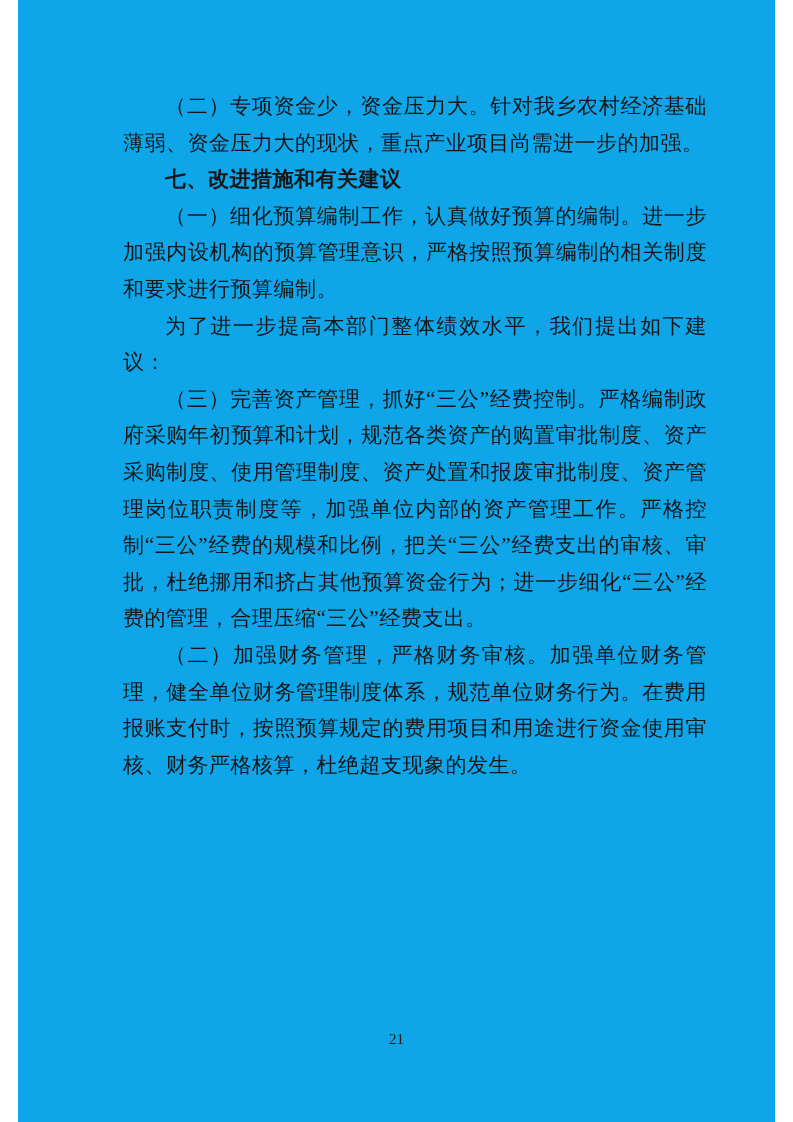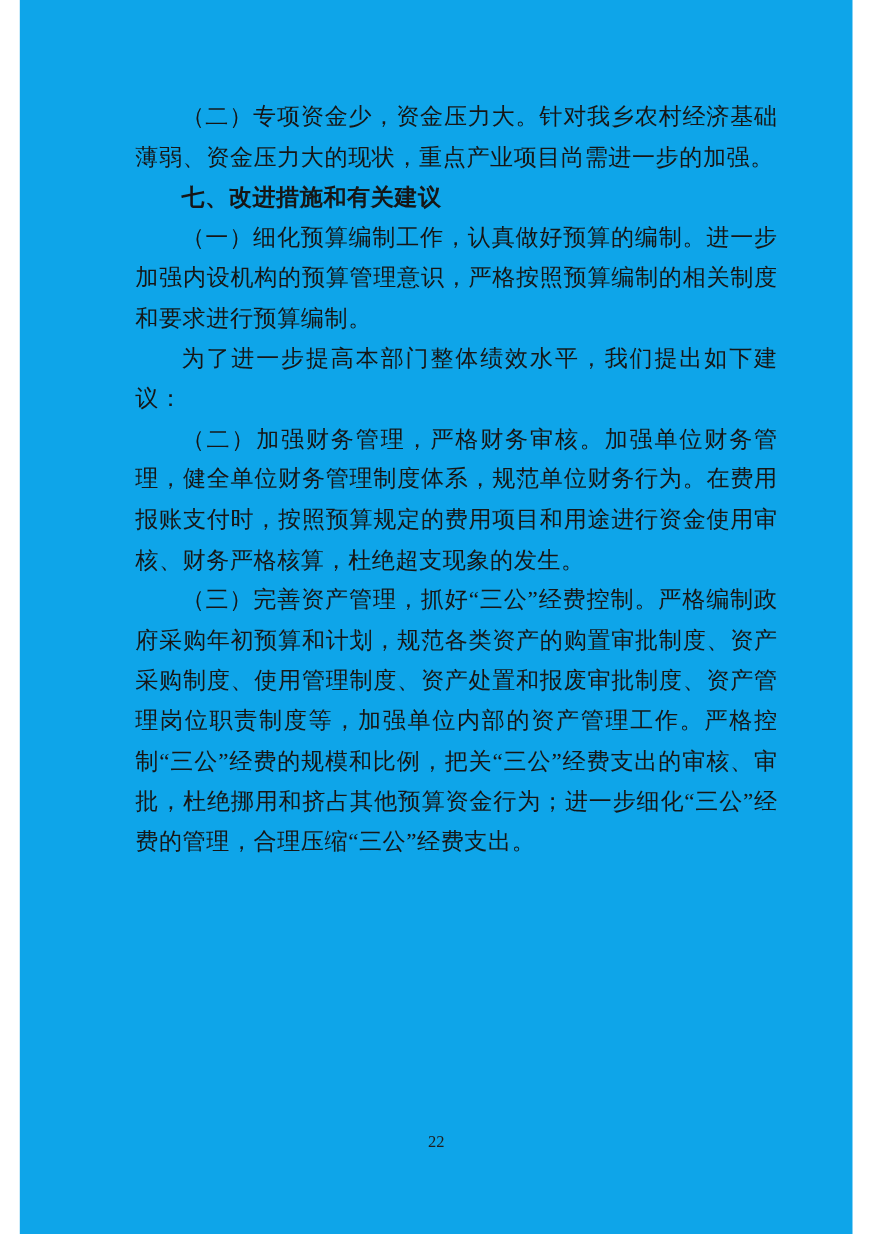--- a/index.html
+++ b/index.html
@@ -51,19 +51,19 @@
 </style>
 </head>
 <body>
 
 <div class="page">
   <div class="content">
     <p class="para">（二）专项资金少，资金压力大。针对我乡农村经济基础薄弱、资金压力大的现状，重点产业项目尚需进一步的加强。</p>
     <p class="para heading">七、改进措施和有关建议</p>
     <p class="para">（一）细化预算编制工作，认真做好预算的编制。进一步加强内设机构的预算管理意识，严格按照预算编制的相关制度和要求进行预算编制。</p>
     <p class="para">为了进一步提高本部门整体绩效水平，我们提出如下建议：</p>
+    <p class="para">（三）完善资产管理，抓好“三公”经费控制。严格编制政府采购年初预算和计划，规范各类资产的购置审批制度、资产采购制度、使用管理制度、资产处置和报废审批制度、资产管理岗位职责制度等，加强单位内部的资产管理工作。严格控制“三公”经费的规模和比例，把关“三公”经费支出的审核、审批，杜绝挪用和挤占其他预算资金行为；进一步细化“三公”经费的管理，合理压缩“三公”经费支出。</p>
     <p class="para">（二）加强财务管理，严格财务审核。加强单位财务管理，健全单位财务管理制度体系，规范单位财务行为。在费用报账支付时，按照预算规定的费用项目和用途进行资金使用审核、财务严格核算，杜绝超支现象的发生。</p>
-    <p class="para">（三）完善资产管理，抓好“三公”经费控制。严格编制政府采购年初预算和计划，规范各类资产的购置审批制度、资产采购制度、使用管理制度、资产处置和报废审批制度、资产管理岗位职责制度等，加强单位内部的资产管理工作。严格控制“三公”经费的规模和比例，把关“三公”经费支出的审核、审批，杜绝挪用和挤占其他预算资金行为；进一步细化“三公”经费的管理，合理压缩“三公”经费支出。</p>
   </div>
   <div class="footer">
-    <span class="page-number">22</span>
+    <span class="page-number">21</span>
   </div>
 </div>
 
 </body></html>

